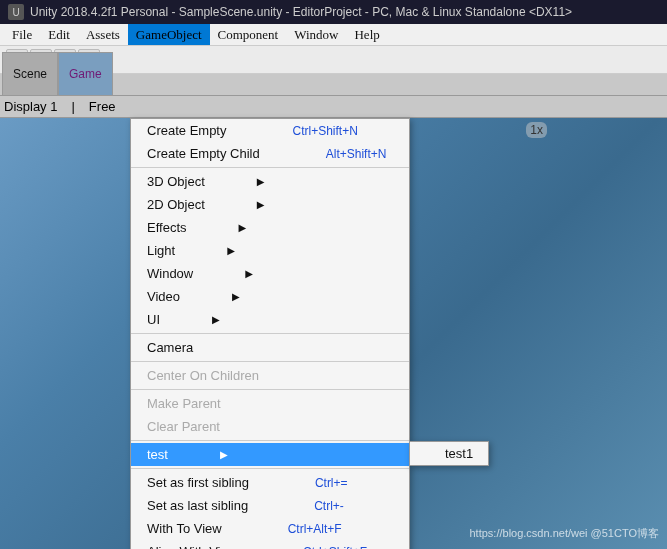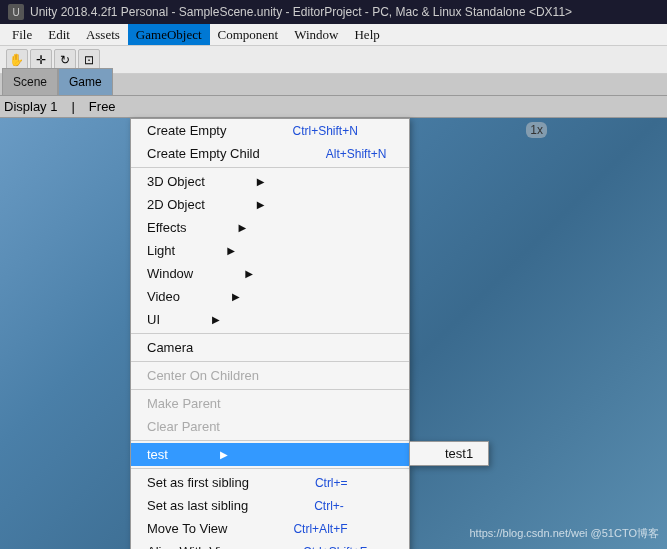--- a/index.html
+++ b/index.html
@@ -85,31 +85,31 @@
     
     .tabs-row {
       background: #c8c8c8;
       height: 22px;
       display: flex;
       align-items: flex-end;
       padding: 0 2px;
       border-bottom: 1px solid #999;
     }
     .tab {
-      padding: 6px 10px;
+      padding: 14px 10px;
       background: #ababab;
       border: 1px solid #999;
       border-bottom: none;
       font-size: 12px;
       cursor: pointer;
       color: #111;
     }
     .tab.active {
       background: #7a9ebf;
-      color: #000000;
+      color: #701a75;
     }
     .tab-info-row {
       background: #c8c8c8;
       height: 22px;
       display: flex;
       align-items: center;
       padding: 0 4px;
       gap: 14px;
       border-bottom: 1px solid #999;
     }
@@ -326,21 +326,21 @@
 
       <div class="go-menu-item">
         <span>Set as first sibling</span>
         <span class="shortcut">Ctrl+=</span>
       </div>
       <div class="go-menu-item">
         <span>Set as last sibling</span>
         <span class="shortcut">Ctrl+-</span>
       </div>
       <div class="go-menu-item">
-        <span>Move To View</span>
+        <span>With To View</span>
         <span class="shortcut">Ctrl+Alt+F</span>
       </div>
       <div class="go-menu-item">
         <span>Align With View</span>
         <span class="shortcut">Ctrl+Shift+F</span>
       </div>
 
     </div>
   </div>
 

